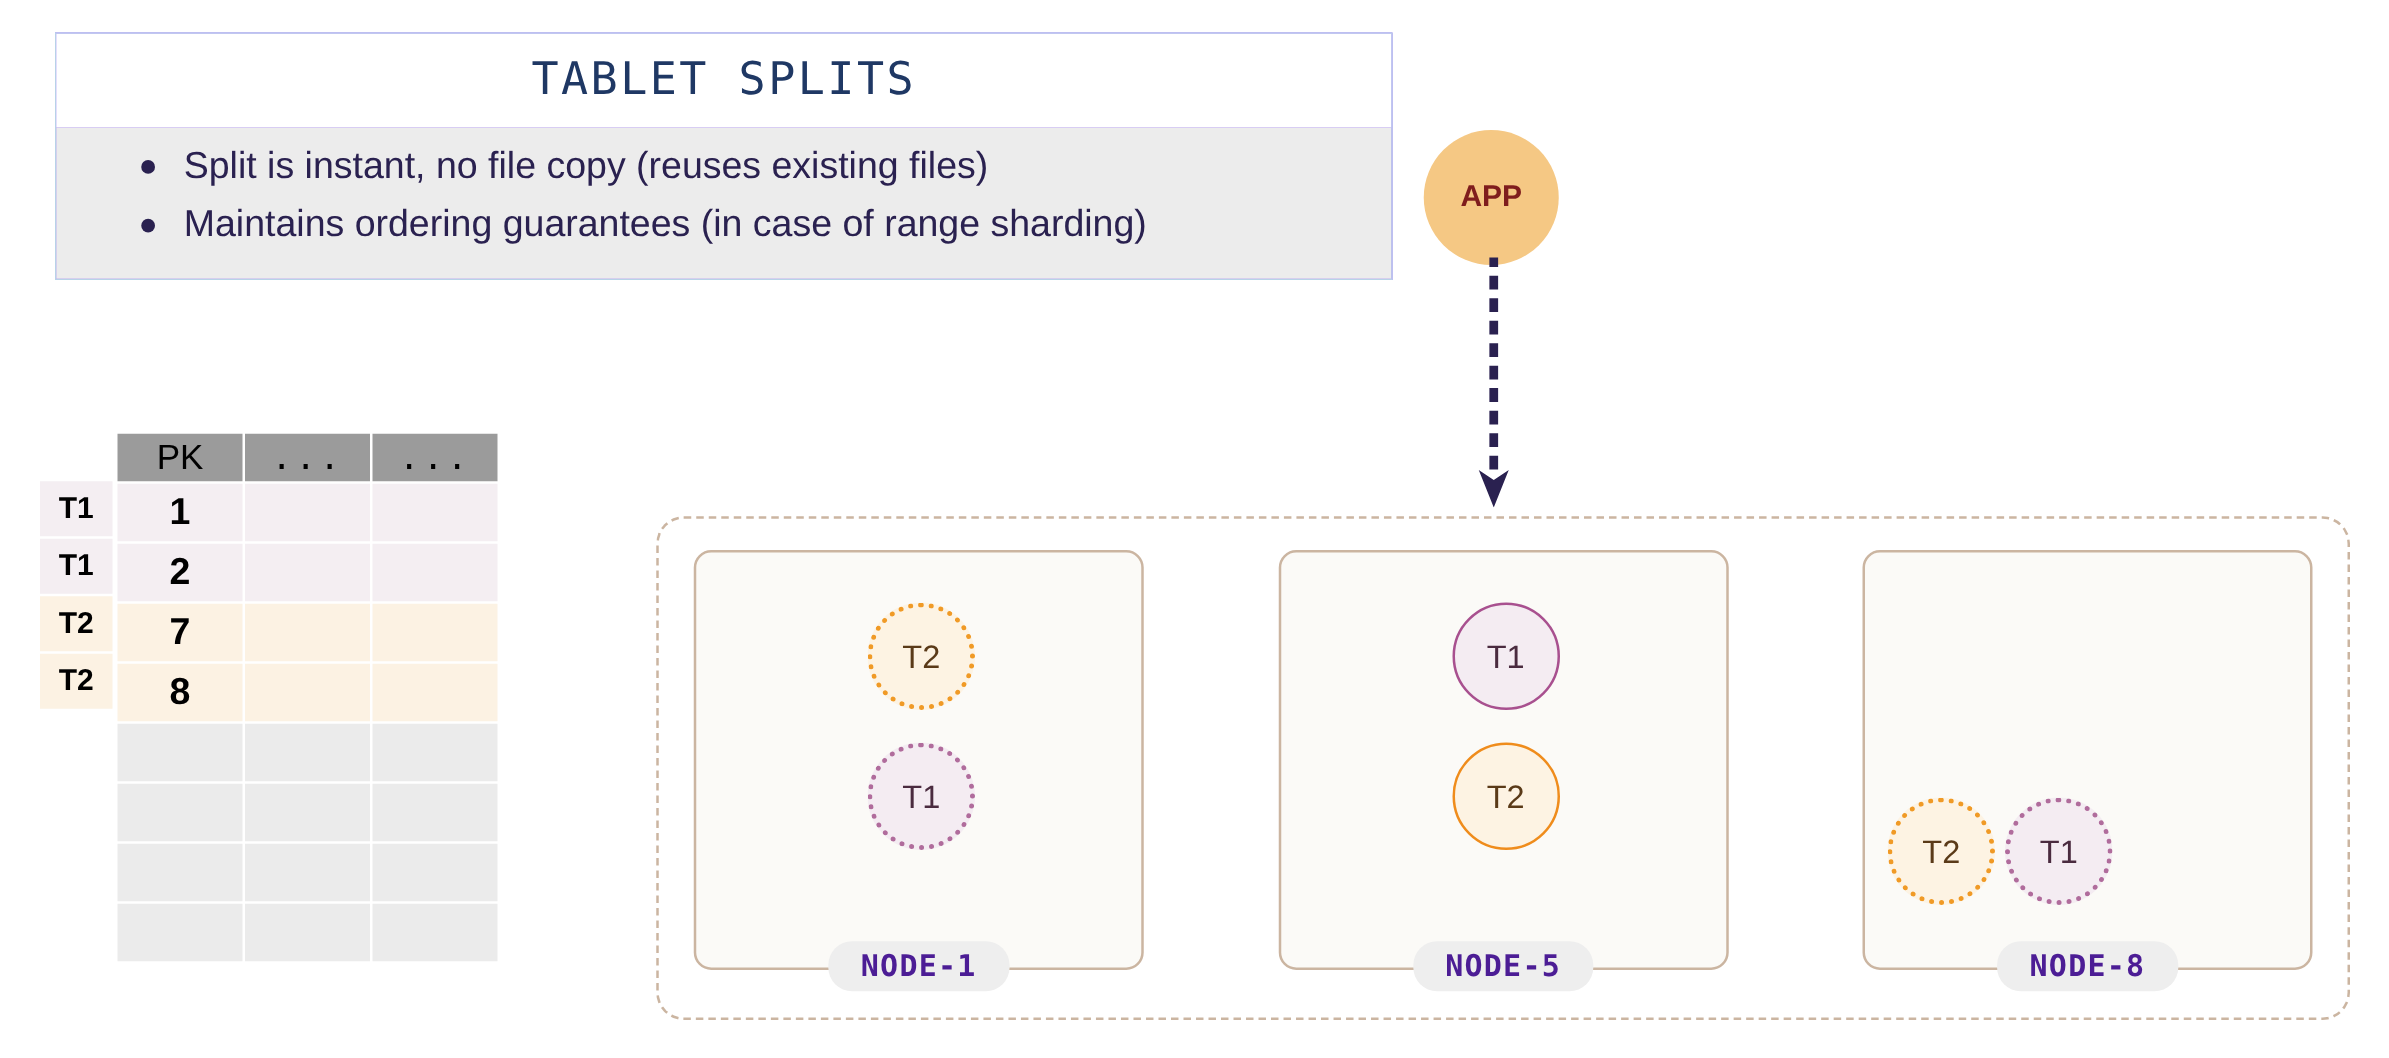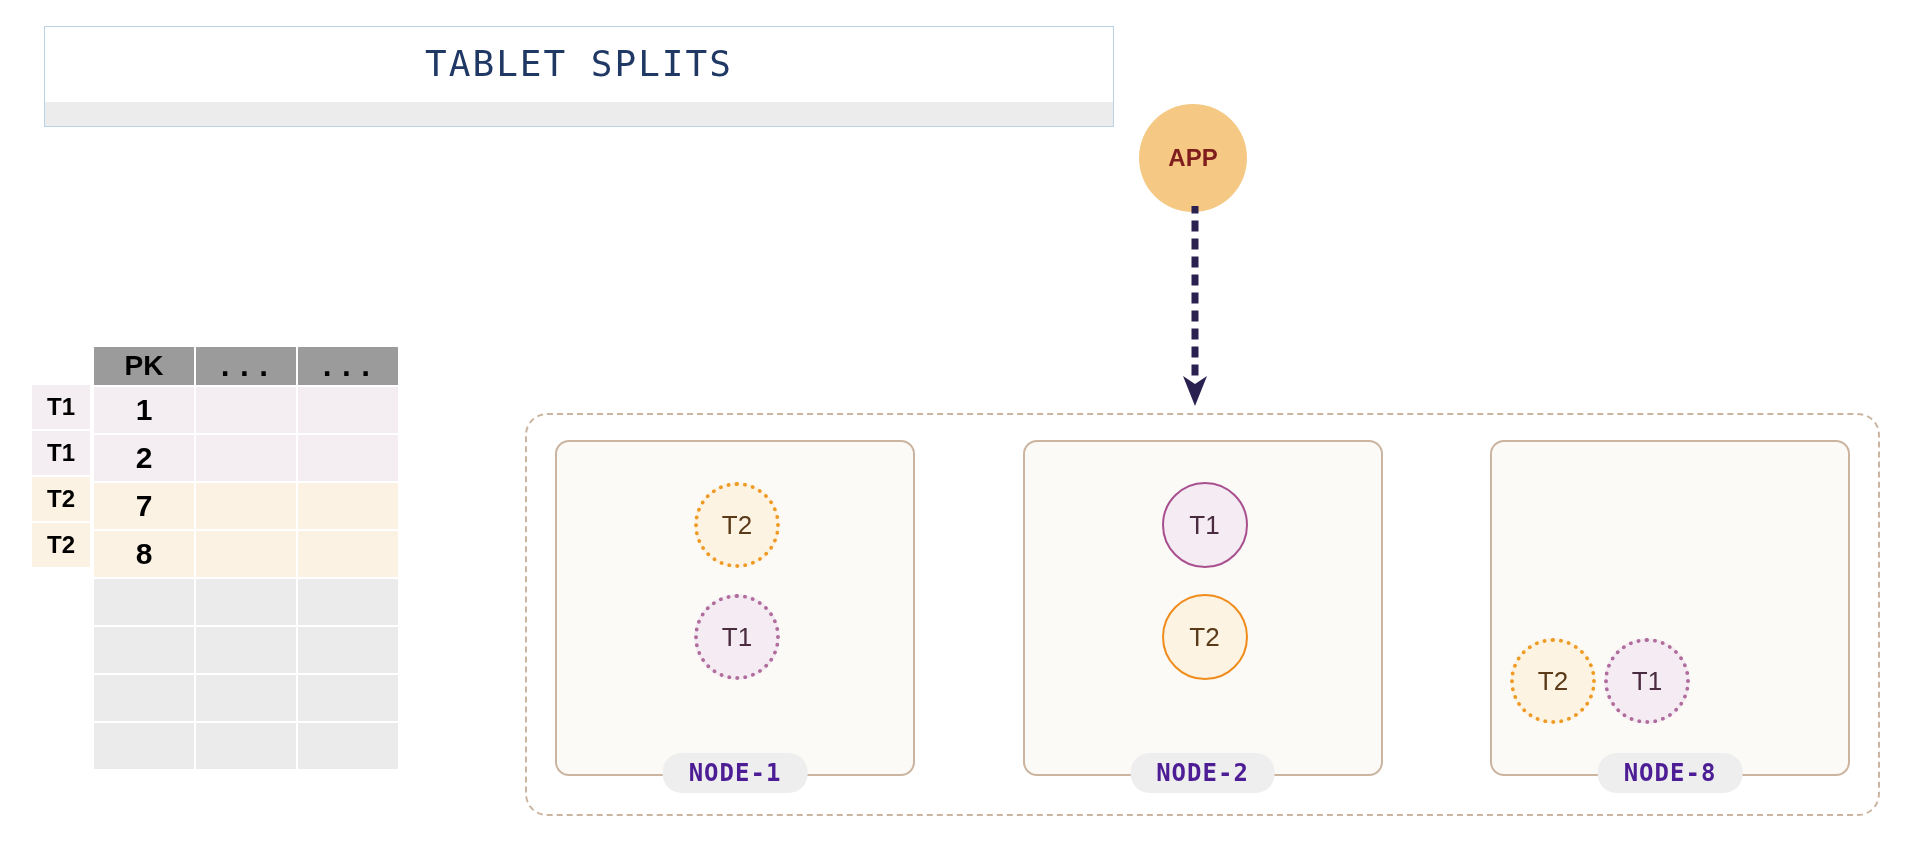--- a/index.html
+++ b/index.html
@@ -70,21 +70,21 @@
   }
   #pk-table {
     border-collapse: separate;
     border-spacing: 2px;
     margin-left: 76px;
   }
   #pk-table th {
     background: #9b9b9b;
     color: #000000;
     font-size: 27px;
-    font-weight: bold;
+    font-weight: normal;
     width: 98px;
     height: 36px;
     text-align: center;
     letter-spacing: 3px;
     font-family: "DejaVu Sans Mono", monospace;
     margin-left: 47px;
   }
   #pk-table th.pk-col {
     font-family: "Liberation Sans", sans-serif;
     letter-spacing: 0;
@@ -210,20 +210,22 @@
   .tablet.solid.t1  { border: 2px solid #a8508f; }
   .tablet.solid.t2  { border: 2px solid #ef8c1c; }
 </style>
 </head>
 <body>
 
 <div id="callout-box">
   <div id="callout-title">TABLET SPLITS</div>
   <div id="callout-body">
     <ul class="bullets">
+      <li>Split is instant, no file copy (reuses existing files)</li>
+      <li>Maintains ordering guarantees (in case of range sharding)</li>
     </ul>
   </div>
 </div>
 
 <div id="table-wrap">
   <div class="row-tag t1" style="top:40px">T1</div>
   <div class="row-tag t1" style="top:86px">T1</div>
   <div class="row-tag t2" style="top:132px">T2</div>
   <div class="row-tag t2" style="top:178px">T2</div>
 
@@ -297,21 +299,21 @@
         <div class="tablet dotted t1" style="left:137px; top:152px">T1</div>
       </div>
       <div class="node-label">NODE-1</div>
     </div>
 
     <div class="node">
       <div class="tablets">
         <div class="tablet solid t1" style="left:137px; top:40px">T1</div>
         <div class="tablet solid t2" style="left:137px; top:152px">T2</div>
       </div>
-      <div class="node-label">NODE-2</div>
+      <div class="node-label">NODE-5</div>
     </div>
 
     <div class="node">
       <div class="tablets">
         <div class="tablet dotted t2" style="left:18px; top:196px">T2</div>
         <div class="tablet dotted t1" style="left:112px; top:196px">T1</div>
       </div>
       <div class="node-label">NODE-8</div>
     </div>
 

